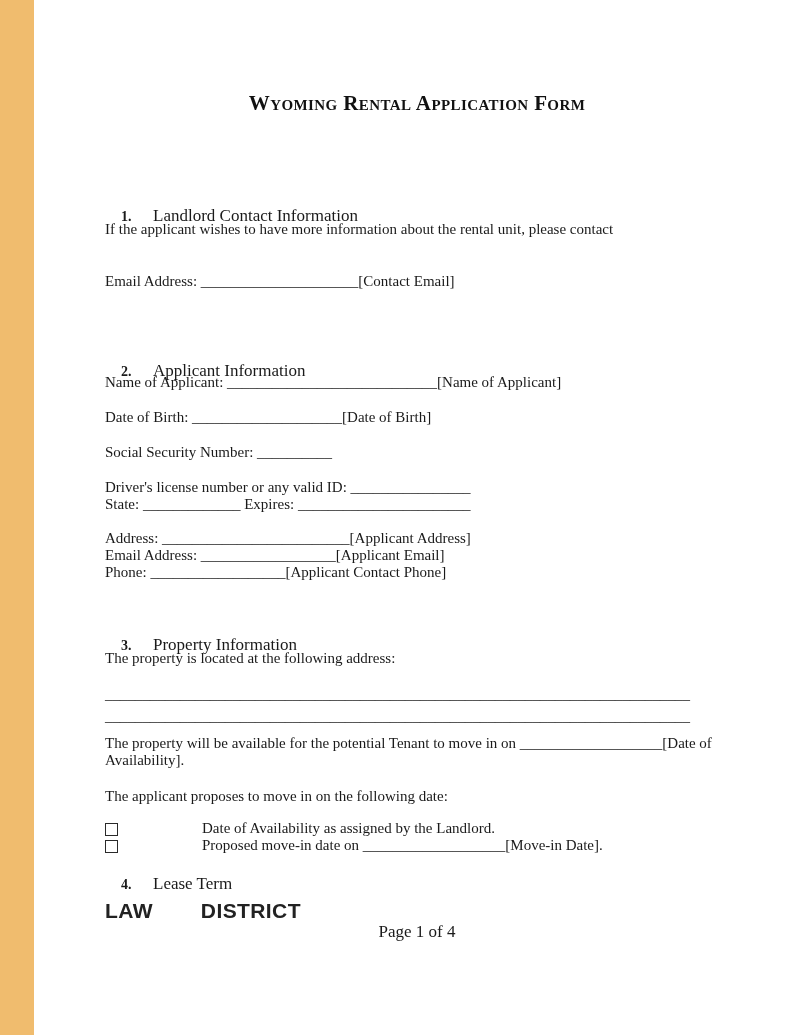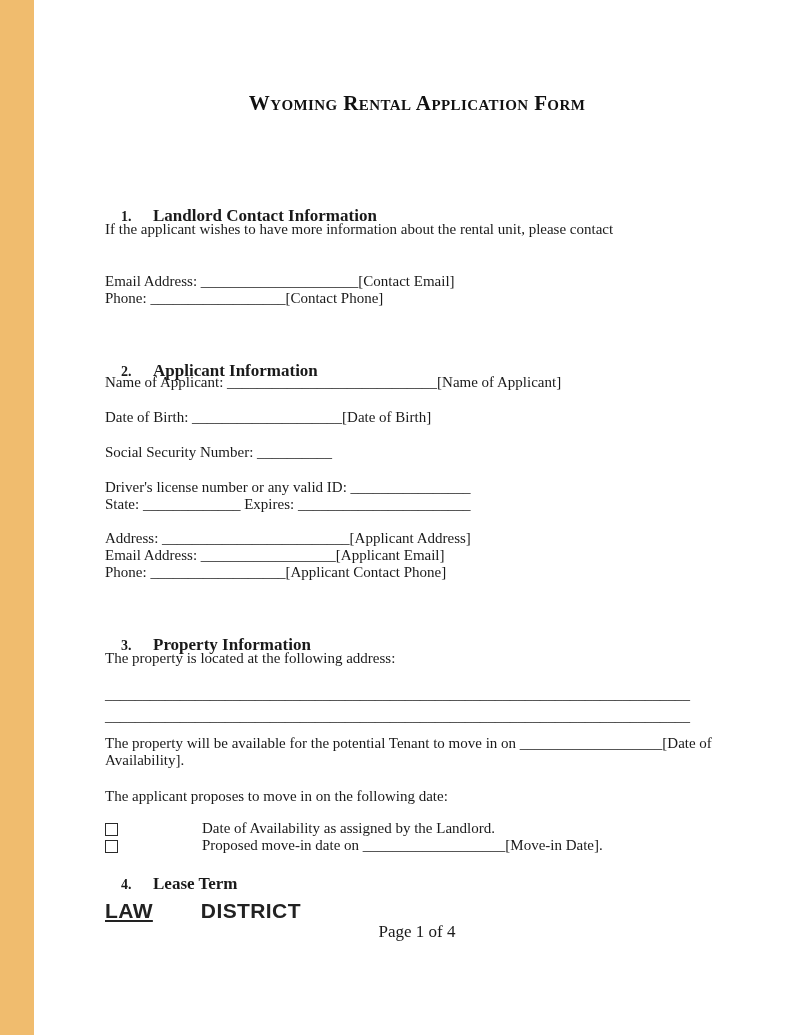--- a/index.html
+++ b/index.html
@@ -43,21 +43,21 @@
     white-space: pre;
   }
   .sec-num {
     display: inline-block;
     width: 32px;
     font-size: 14px;
     font-weight: bold;
   }
   .sec-title {
     font-size: 17px;
-    font-weight: bold;
+    font-weight: normal;
   }
   .line {
     position: absolute;
     left: 105px;
     font-size: 15px;
     line-height: 17px;
     white-space: pre;
   }
   .cb-row {
     display: flex;
@@ -77,21 +77,21 @@
   .logo {
     position: absolute;
     left: 105px;
     top: 899px;
     font-family: "Liberation Sans", "DejaVu Sans", sans-serif;
     font-size: 21px;
     letter-spacing: 0.4px;
     color: #222;
     white-space: nowrap;
   }
-  .logo .bold { font-weight: 700; text-decoration: underline; }
+  .logo .bold { font-weight: 700; }
   .logo .light { font-weight: 700; margin-left: 48px; }
   .page-number {
     position: absolute;
     left: 105px;
     top: 922px;
     width: 624px;
     text-align: center;
     font-size: 17px;
   }
 </style>
@@ -101,21 +101,20 @@
 <div class="page">
   <div class="accent-strip" style="background: rgb(240, 188, 110);"></div>
 
   <h1 class="doc-title">Wyoming Rental Application Form</h1>
 
   <div class="sec-heading" style="top:188px">
     <span class="sec-num">1.</span><span class="sec-title">Landlord Contact Information</span>
   </div>
   <div class="line" style="top:221px">If the applicant wishes to have more information about the rental unit, please contact</div>
   <div class="line" style="top:273px">Email Address: _____________________[Contact Email]</div>
-  <div class="line" style="top:290px">Phone: __________________[Contact Phone]</div>
 
   <div class="sec-heading" style="top:343px">
     <span class="sec-num">2.</span><span class="sec-title">Applicant Information</span>
   </div>
   <div class="line" style="top:374px">Name of Applicant: ____________________________[Name of Applicant]</div>
   <div class="line" style="top:409px">Date of Birth: ____________________[Date of Birth]</div>
   <div class="line" style="top:444px">Social Security Number: __________</div>
   <div class="line" style="top:479px">Driver's license number or any valid ID: ________________</div>
   <div class="line" style="top:496px">State: _____________ Expires: _______________________</div>
   <div class="line" style="top:530px">Address: _________________________[Applicant Address]</div>

